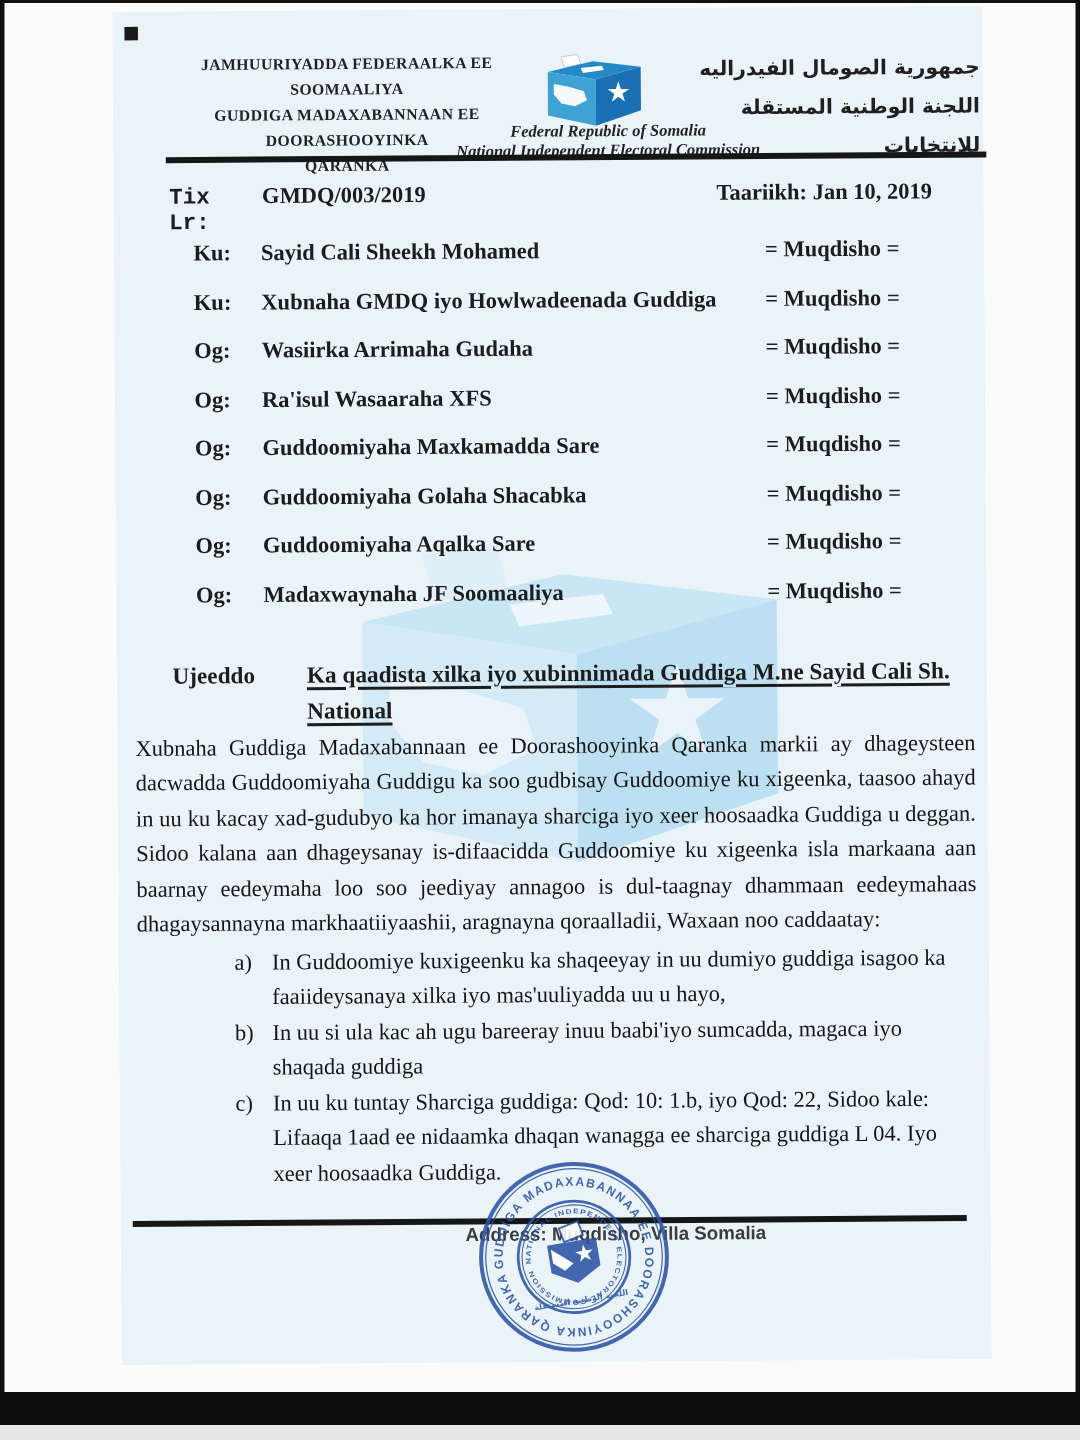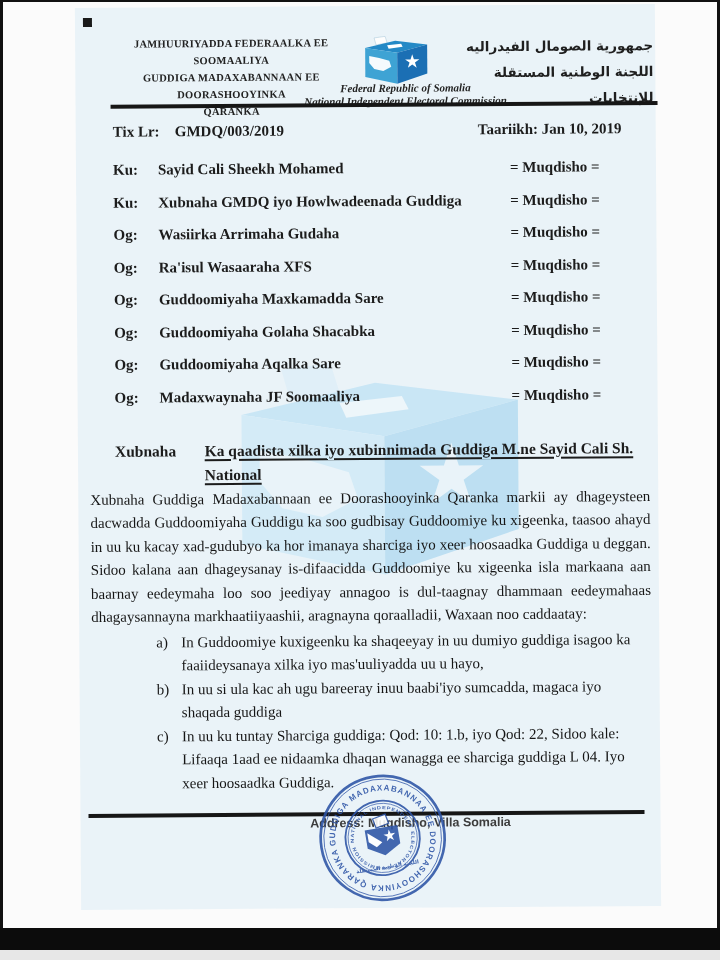--- a/index.html
+++ b/index.html
@@ -38,26 +38,26 @@
   }
   .org-english{
     position:absolute;left:170px;top:76px;width:320px;text-align:center;
     font-weight:bold;font-style:italic;font-size:11px;line-height:13px;color:#232323;
   }
   .header-rule{position:absolute;left:35px;top:97px;width:547px;height:4px;background:#161616;}
 
   
   .letter{position:absolute;left:0;top:116px;width:580px;z-index:1;}
   .ref-row{display:flex;padding-left:37px;font-weight:bold;font-size:15px;height:20px;}
-  .ref-label{width:62px;}
+  .ref-label{width:62px;font-family:Liberation Mono, monospace;}
   .ref-value{width:303px;}
   .ref-date{flex:1;}
   .recipients{margin-top:18px;}
   .recipient-row{display:flex;padding-left:37px;margin-bottom:12.5px;height:20px;font-weight:bold;font-size:15px;}
-  .recipient-label{width:45px;}
+  .recipient-label{width:45px;margin-left:16px;}
   .recipient-name{flex:1;}
   .recipient-loc{width:146px;}
 
   .subject{display:flex;padding-left:37px;margin-top:30px;font-weight:bold;font-size:15.5px;line-height:24px;}
   .subject-label{width:90px;}
   .subject-lines{width:455px;}
   .subject-lines .u{text-decoration:underline;text-decoration-thickness:1.5px;text-underline-offset:3px;}
 
   .body-par{
     margin:1px 8px 0 12px;font-size:15px;line-height:23.5px;text-align:justify;color:#161616;
@@ -170,21 +170,21 @@
         <span class="recipient-loc">= Muqdisho =</span>
       </div>
       <div class="recipient-row">
         <span class="recipient-label">Og:</span>
         <span class="recipient-name">Madaxwaynaha JF Soomaaliya</span>
         <span class="recipient-loc">= Muqdisho =</span>
       </div>
     </div>
 
     <div class="subject">
-      <span class="subject-label">Xubnaha</span>
+      <span class="subject-label">Ujeeddo</span>
       <span class="subject-lines">
         <span class="u">Ka qaadista xilka iyo xubinnimada Guddiga M.ne  Sayid Cali Sh.</span><br>
         <span class="u">National</span>
       </span>
     </div>
 
     <p class="body-par">Xubnaha Guddiga Madaxabannaan ee Doorashooyinka Qaranka markii ay dhageysteen dacwadda Guddoomiyaha Guddigu ka soo gudbisay Guddoomiye ku xigeenka, taasoo ahayd in uu ku kacay xad-gudubyo ka hor imanaya sharciga iyo xeer hoosaadka Guddiga u deggan.  Sidoo kalana aan dhageysanay is-difaacidda Guddoomiye ku xigeenka isla markaana aan baarnay eedeymaha loo soo jeediyay annagoo is dul-taagnay dhammaan eedeymahaas dhagaysannayna markhaatiiyaashii, aragnayna qoraalladii, Waxaan noo caddaatay:</p>
 
     <div class="findings">
       <div class="finding-row">

